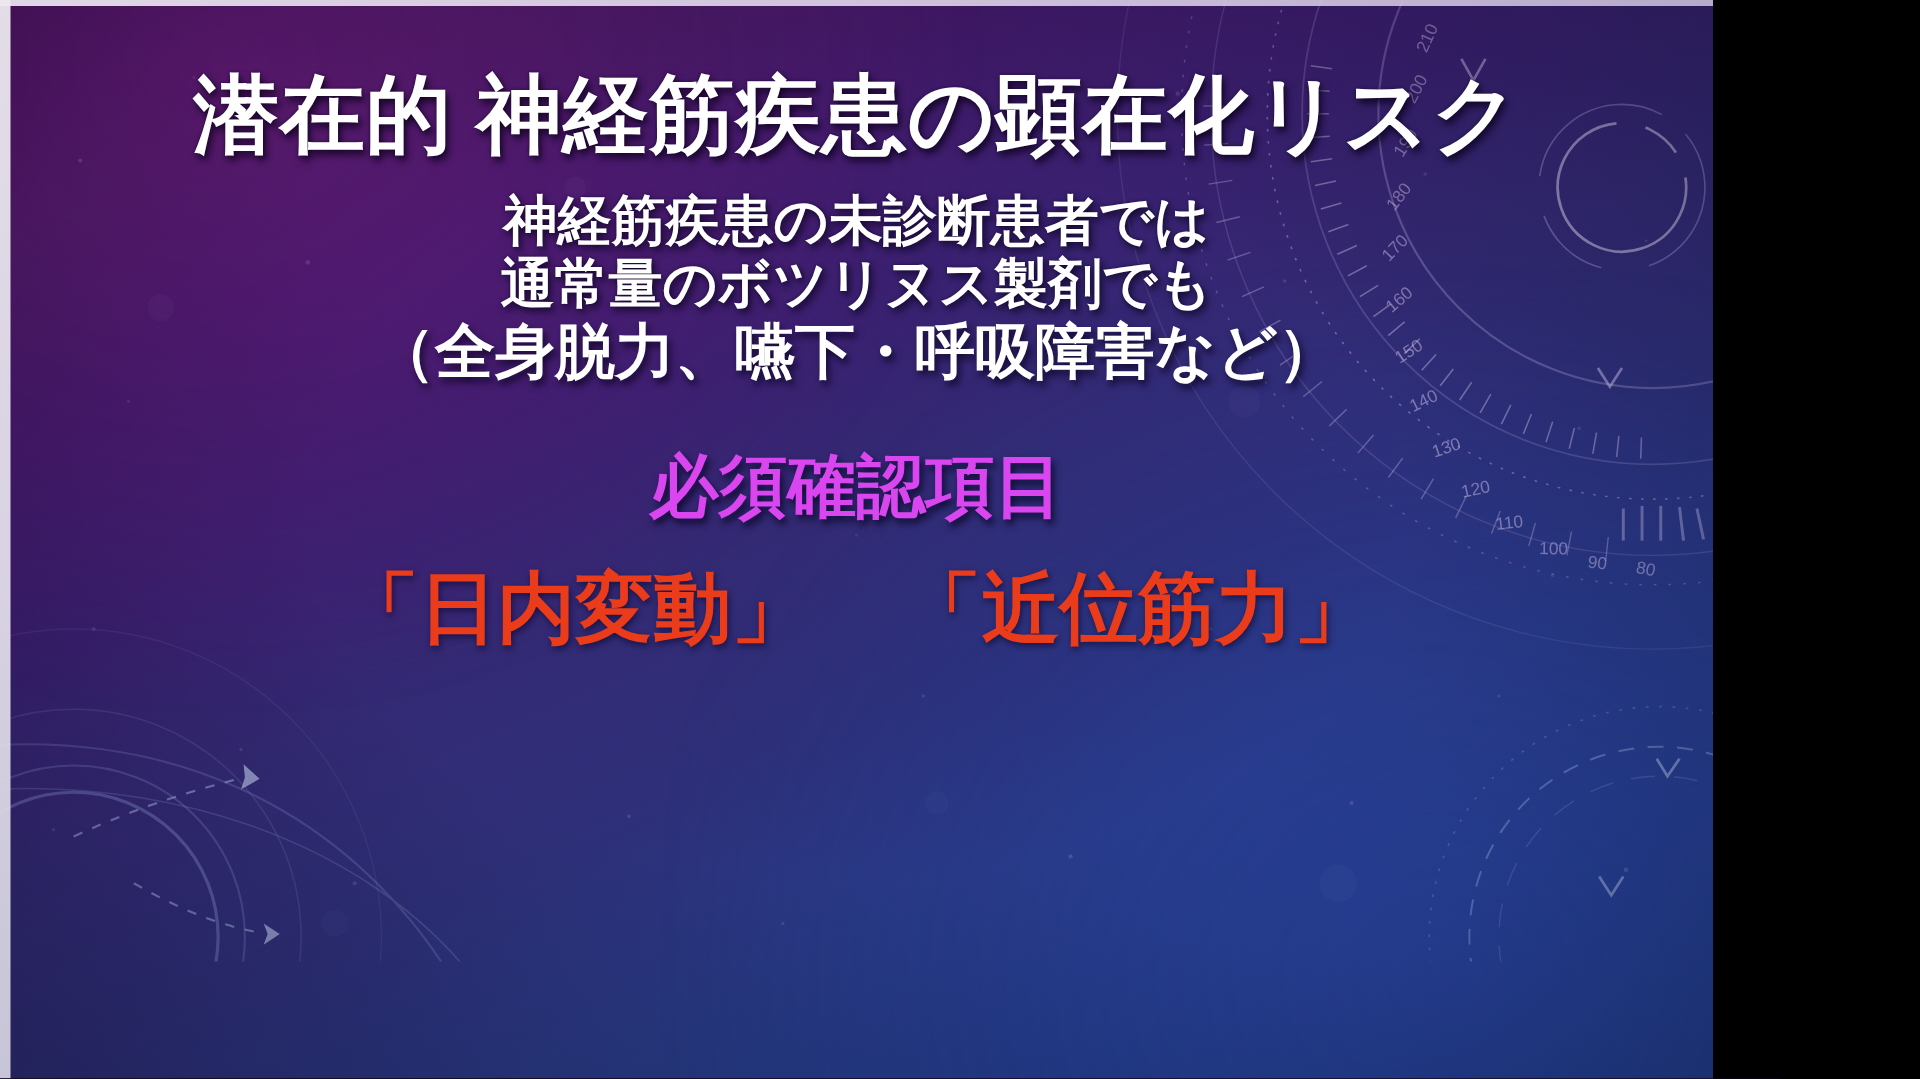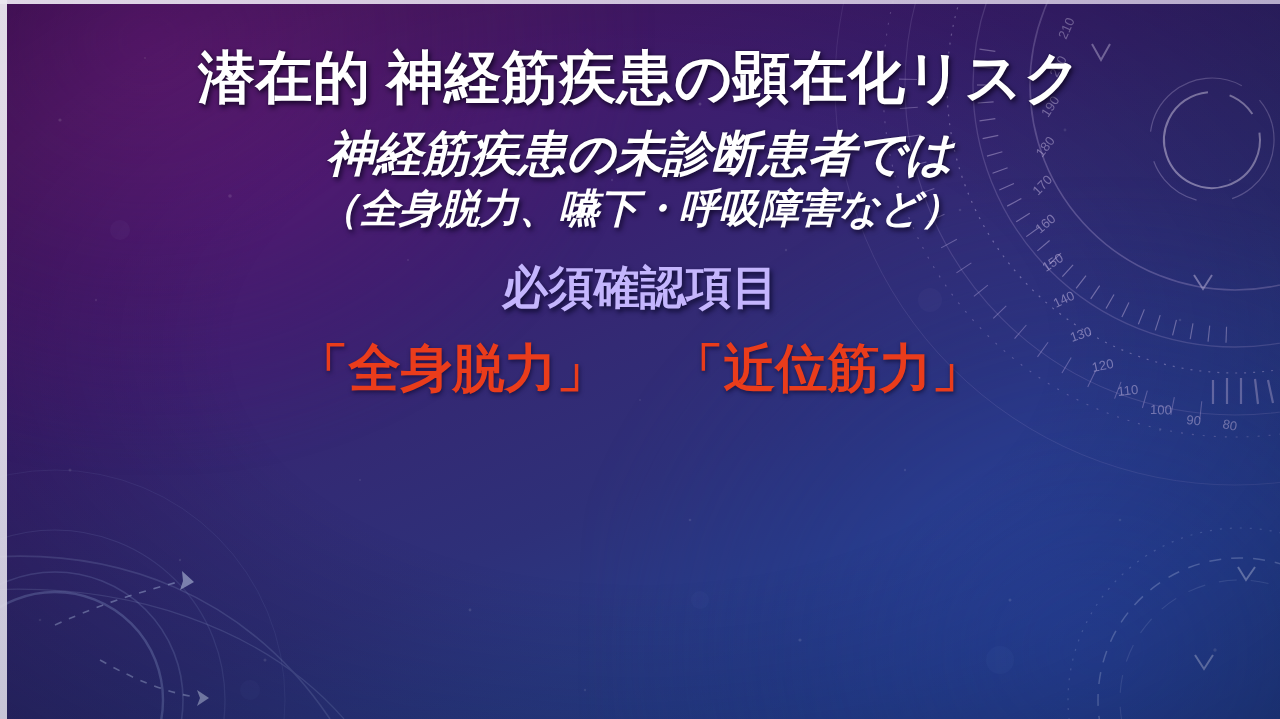--- a/index.html
+++ b/index.html
@@ -3,21 +3,21 @@
 <meta charset="utf-8">
 <title>Slide</title>
 <style>
   html, body {
     margin: 0;
     padding: 0;
     background: #000;
   }
   #slide {
     position: relative;
-    width: 1280px;
+    width: 1142px;
     height: 719px;
     overflow: hidden;
     font-family: "Liberation Sans", "DejaVu Sans", sans-serif;
     background: #2b1140;
   }
 
   
   .bg-base {
     position: absolute;
     inset: 0;
@@ -110,47 +110,45 @@
     color: #ffffff;
     letter-spacing: .5px;
     line-height: 1.05;
     text-shadow: 2px 3px 5px rgba(10,2,24,.75),
                  0 0 2px rgba(20,5,40,.6);
     white-space: nowrap;
   }
 
   .body-block {
     margin-top: 18px;
-    font-size: 48px;
+    font-size: 36px;
     font-weight: 700;
     color: #ffffff;
     line-height: 1.16;
     text-shadow: 2px 3px 5px rgba(10,4,30,.78),
                  0 0 2px rgba(16,6,40,.55);
     white-space: nowrap;
-    font-style: italic;
   }
   .body-block .ln { display: block; }
 
   .paren-line {
     margin-top: 4px;
     font-size: 40px;
     font-weight: 700;
     color: #ffffff;
     line-height: 1.1;
     text-shadow: 2px 3px 5px rgba(10,4,32,.78);
     white-space: nowrap;
-    font-style: italic;
   }
 
   .must-heading {
-    margin-top: 32px;
+    margin-top: 42px;
     font-size: 46px;
     font-weight: 700;
-    color: #c4b5fd;
+    color: #d946ef;
     line-height: 1.1;
     text-shadow: 2px 3px 5px rgba(8,6,38,.8);
     white-space: nowrap;
   }
 
   .red-block {
     margin-top: 26px;
     color: #ea3c1b;
     font-weight: 700;
     line-height: 1.18;
@@ -359,28 +357,29 @@
 
   <div class="edge-top"></div>
   <div class="edge-left"></div>
 
   <div class="content">
 
     <div class="title">潜在的 神経筋疾患の顕在化リスク</div>
 
     <div class="body-block">
       <span class="ln">神経筋疾患の未診断患者では</span>
+      <span class="ln">通常量のボツリヌス製剤でも</span>
     </div>
 
     <div class="paren-line">（全身脱力、嚥下・呼吸障害など）</div>
 
     <div class="must-heading">必須確認項目</div>
 
     <div class="red-block">
       <span class="red-line-1">
-        <span>「全身脱力」</span>
+        <span>「日内変動」</span>
         <span class="red-gap"></span>
         <span>「近位筋力」</span>
       </span>
     </div>
 
   </div>
 </div>
 
 </body></html>

